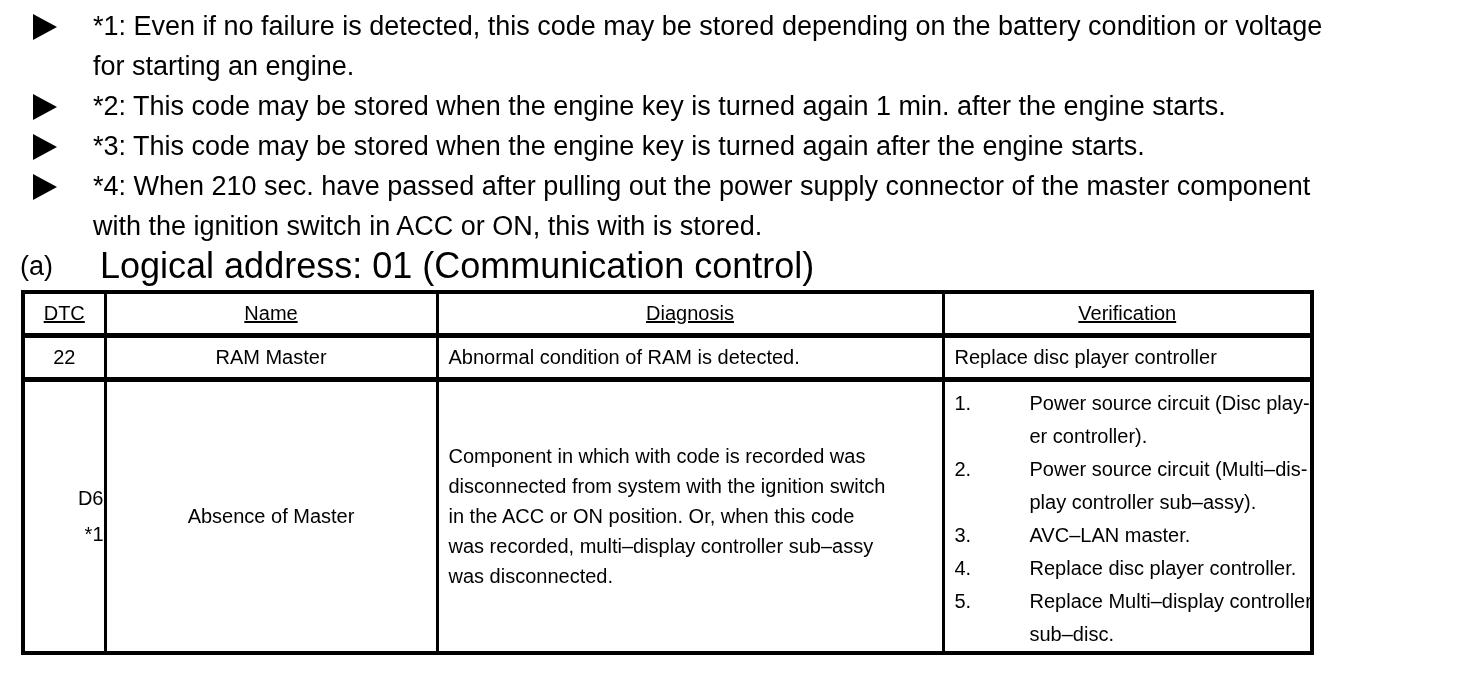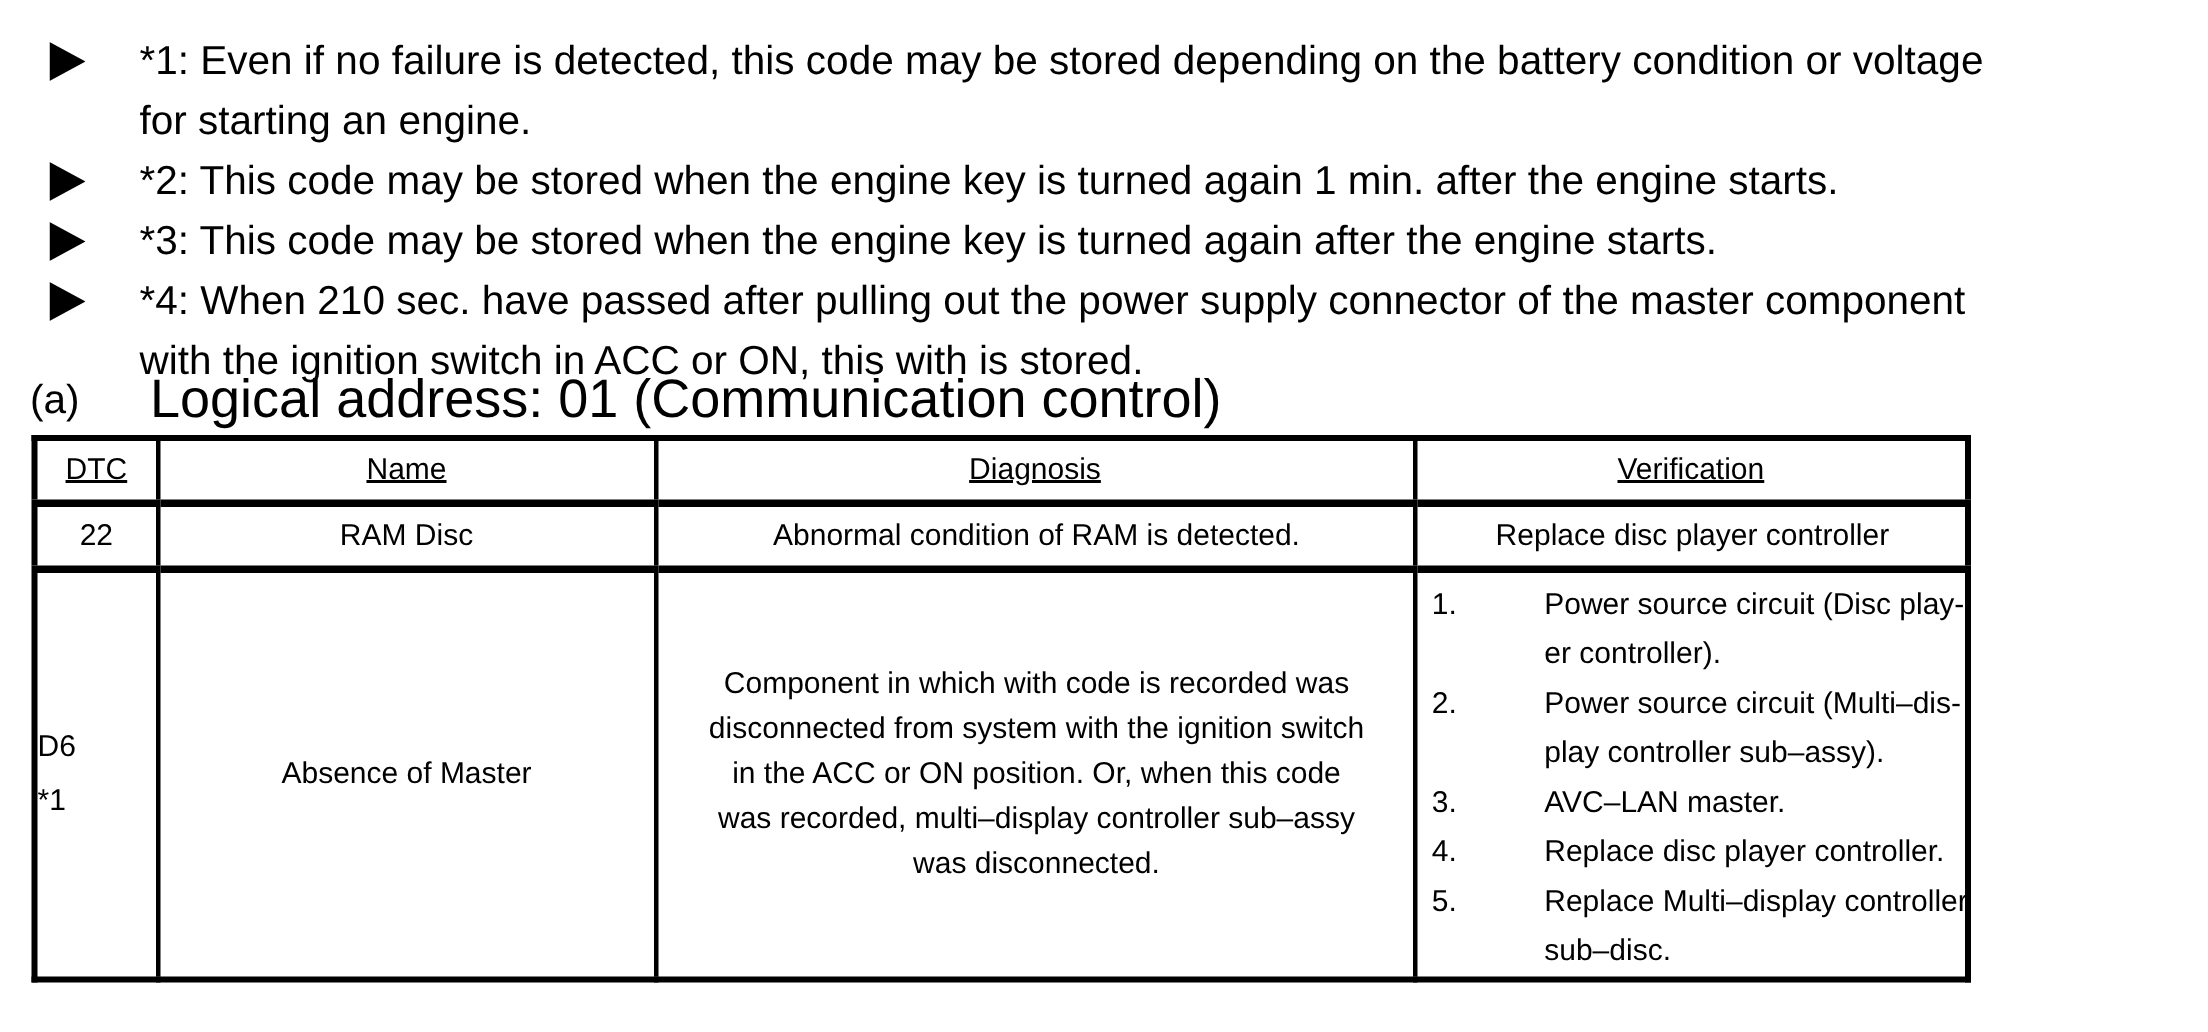--- a/index.html
+++ b/index.html
@@ -6,21 +6,21 @@
   html,body { background:#ffffff; }
   body {
     width:1472px; height:688px;
     font-family:"Liberation Sans", sans-serif;
     color:#000;
     overflow:hidden;
   }
   .page { position:relative; width:1472px; height:688px; background:#fff; }
 
   
-  .notes { position:absolute; top:20px; left:0; width:1472px; padding-left:93px; }
+  .notes { position:absolute; top:6px; left:0; width:1472px; padding-left:93px; }
   .note { position:relative; }
   .note-line { font-size:27px; line-height:40px; white-space:nowrap; }
   .marker {
     position:absolute; left:-60px; top:8px;
     width:24px; height:26px; display:block;
   }
   .marker svg { display:block; }
 
   
   .section-line { position:absolute; top:246px; left:0; width:1472px; padding-left:100px; }
@@ -36,22 +36,22 @@
   }
   table.dtc th, table.dtc td {
     border:3px solid #000;
     font-size:20px; font-weight:normal;
     vertical-align:middle;
   }
   table.dtc thead th { height:43px; text-align:center; border-bottom:5px solid #000;text-decoration:underline; }
   tr.row-first td { height:44px; border-bottom:5px solid #000; }
   tr.row-second td { height:271px; }
   td.c { text-align:center; }
-  td.l { text-align:center; padding:0 8px 0 10px; }
-  .dtc-lines div { line-height:36px; text-align:left; }
+  td.l { text-align:left; padding:0 8px 0 10px; }
+  .dtc-lines div { line-height:36px; text-align:right; }
   .diag-lines div { line-height:30px; white-space:nowrap; }
   td.verif { vertical-align:top; padding:5px 4px 0 10px; }
   .vitem { display:flex; align-items:flex-start; }
   .vnum { flex:0 0 31px; line-height:33px; }
   .vlines { flex:1; }
   .vlines div { line-height:33px; white-space:nowrap;margin-left:44px; }
 </style>
 </head>
 <body>
 
@@ -115,21 +115,21 @@
       <tr>
         <th>DTC</th>
         <th>Name</th>
         <th>Diagnosis</th>
         <th>Verification</th>
       </tr>
     </thead>
     <tbody>
       <tr class="row-first">
         <td class="c">22</td>
-        <td class="c">RAM Disc</td>
+        <td class="c">RAM Master</td>
         <td class="l">Abnormal condition of RAM is detected.</td>
         <td class="l">Replace disc player controller</td>
       </tr>
       <tr class="row-second">
         <td class="c">
           <div class="dtc-lines">
             <div>D6</div>
             <div>*1</div>
           </div>
         </td>

